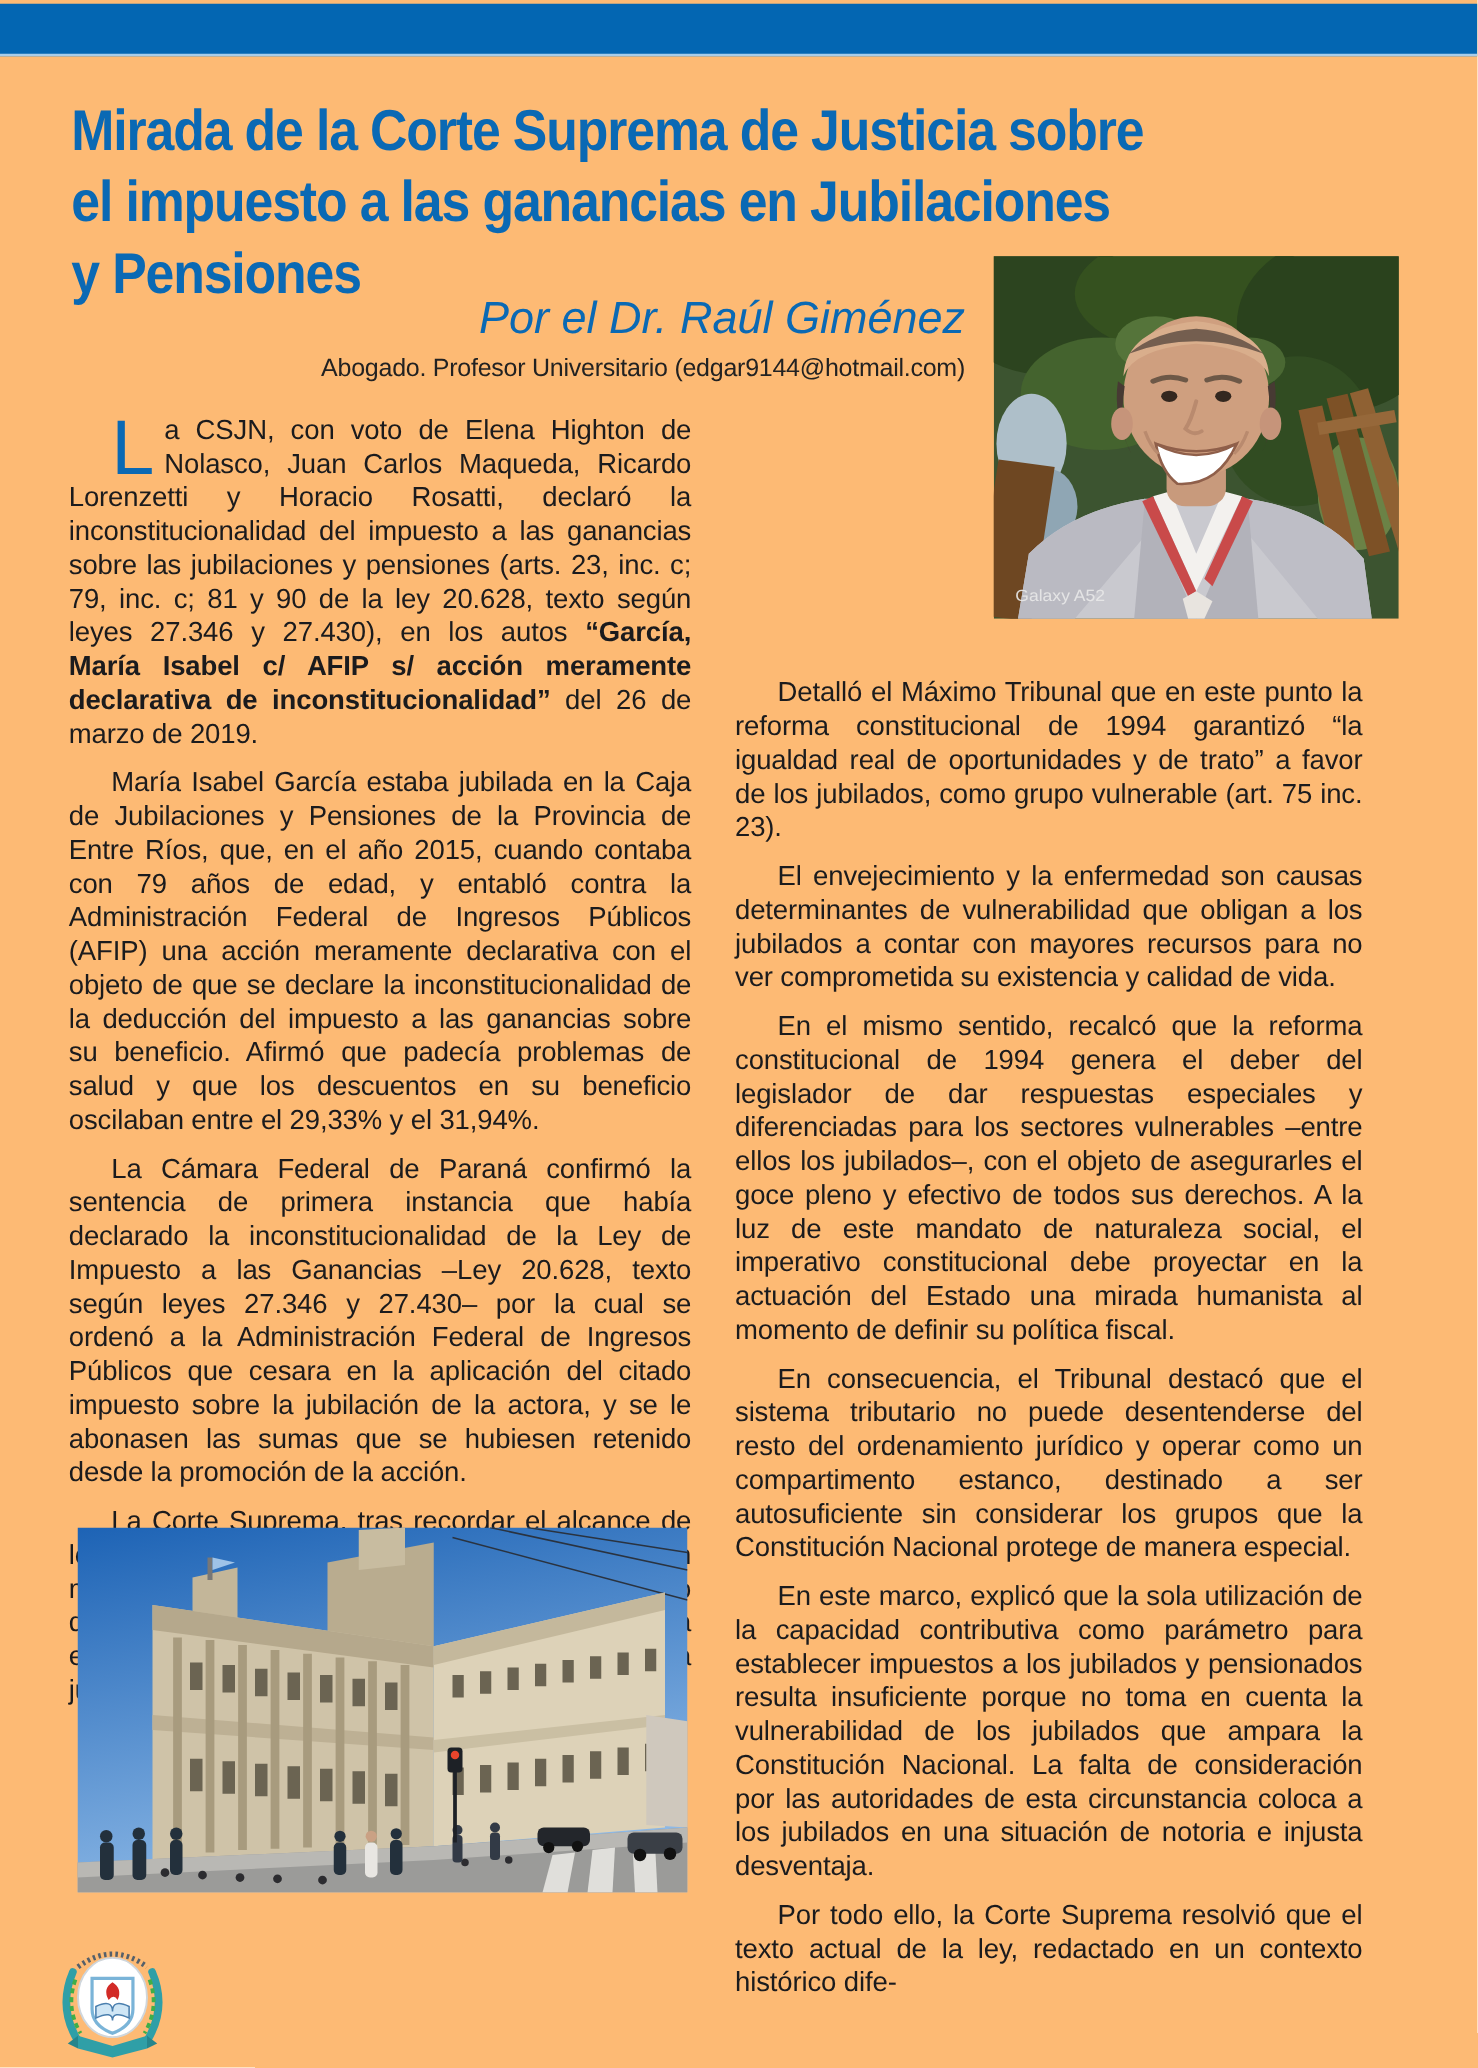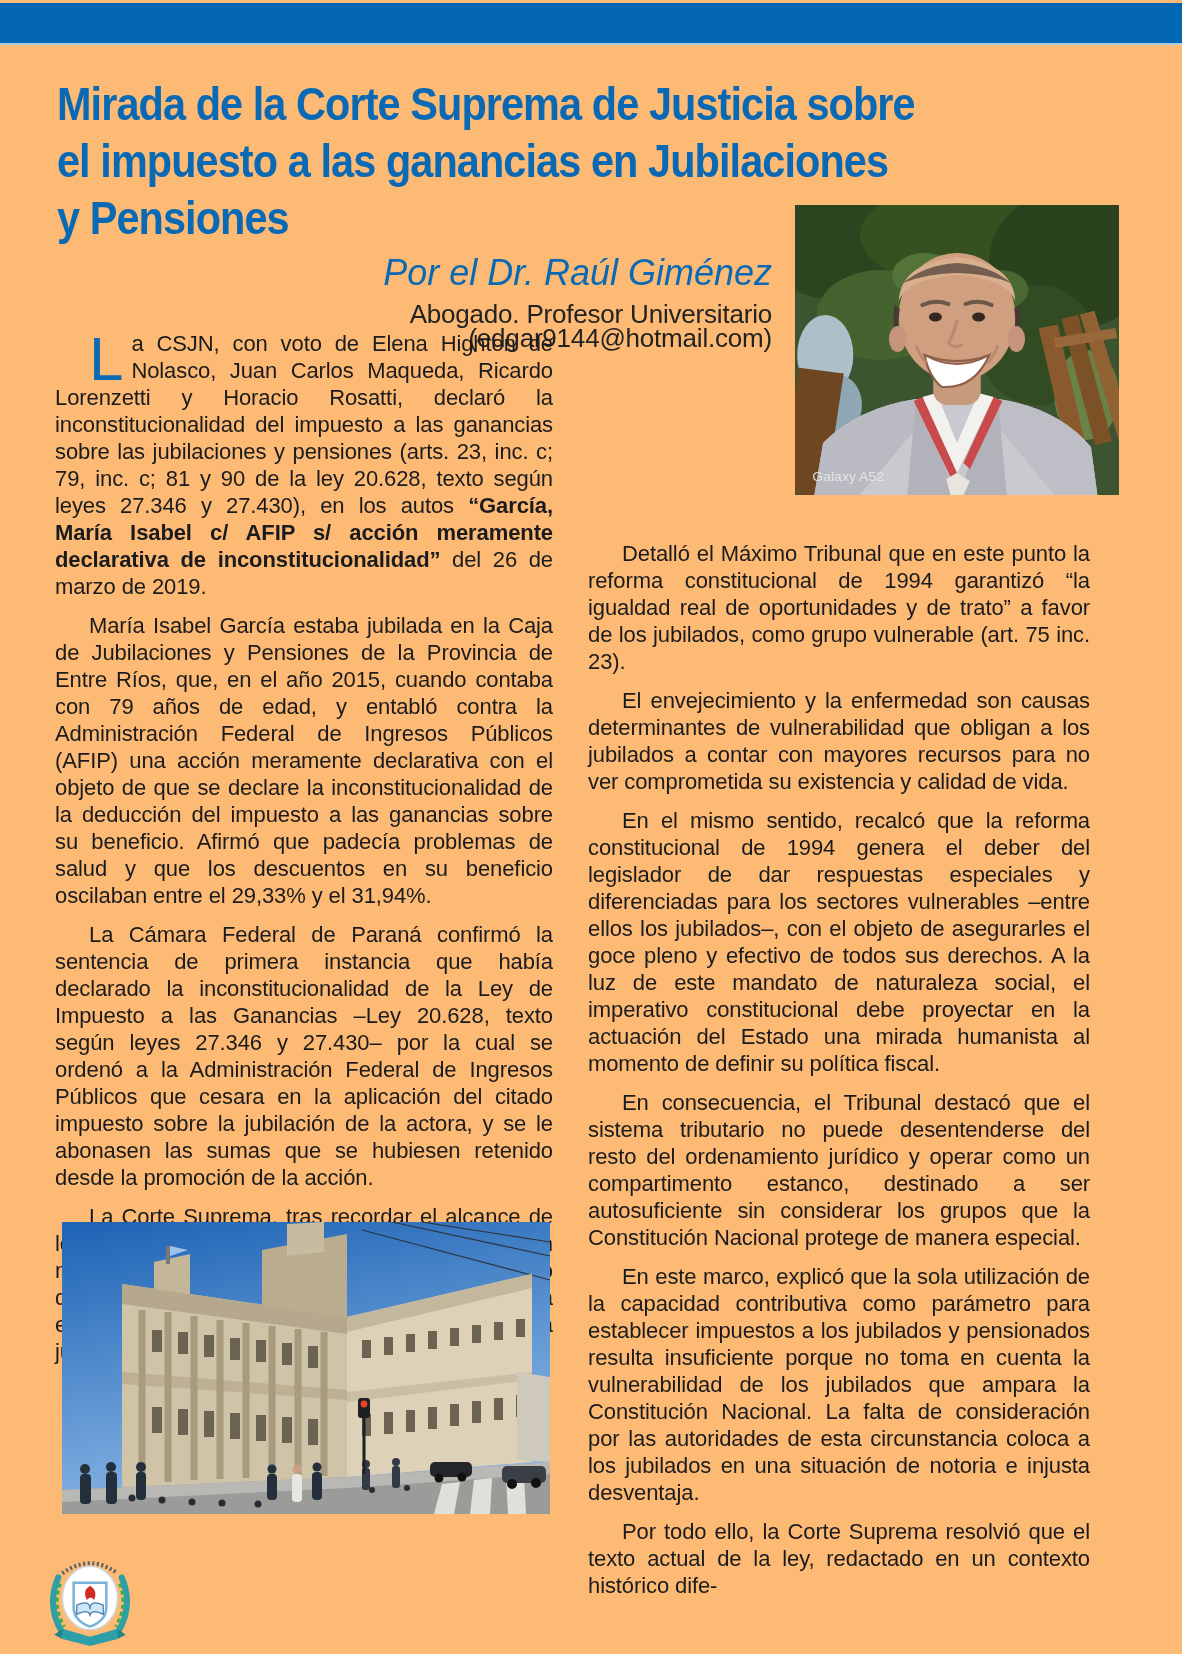--- a/index.html
+++ b/index.html
@@ -10,23 +10,23 @@
   .top-bar {
     position:absolute; left:0; top:3px; width:1182px; height:40px;
     background:#0366b2; border-bottom:2px solid #a9cde9;
   }
   .title-block {
     position:absolute; left:57px; top:76px; width:1120px;
     color:#0a69b4; font-weight:bold; font-size:46px; line-height:57px;
     letter-spacing:-1px; transform:scaleX(.9); transform-origin:left top;
     white-space:nowrap;
   }
-  .byline-wrap { position:absolute; left:250px; top:234px; width:522px; text-align:right;margin-top:19px; }
+  .byline-wrap { position:absolute; left:250px; top:234px; width:522px; text-align:right; }
   .byline { font-style:italic; color:#0a69b4; font-size:36px; line-height:40px; }
-  .byline-sub { margin-top:9px; font-size:26px; line-height:24px; color:#222222; letter-spacing:-0.2px; }
+  .byline-sub { margin-top:9px; font-size:20px; line-height:24px; color:#222222; letter-spacing:-0.2px; }
 
   .photo-author { position:absolute; left:795px; top:205px; width:324px; height:290px; }
   .photo-building { position:absolute; left:62px; top:1222px; width:488px; height:292px; }
   .photo-author svg, .photo-building svg, .footer-logo svg { display:block; width:100%; height:100%; }
 
   .col {
     position:absolute; text-align:justify; font-size:22px; line-height:27px;
     color:#1b1b1d; letter-spacing:-0.1px;
   }
   .col-left  { left:55px;  top:330px; width:498px; }

